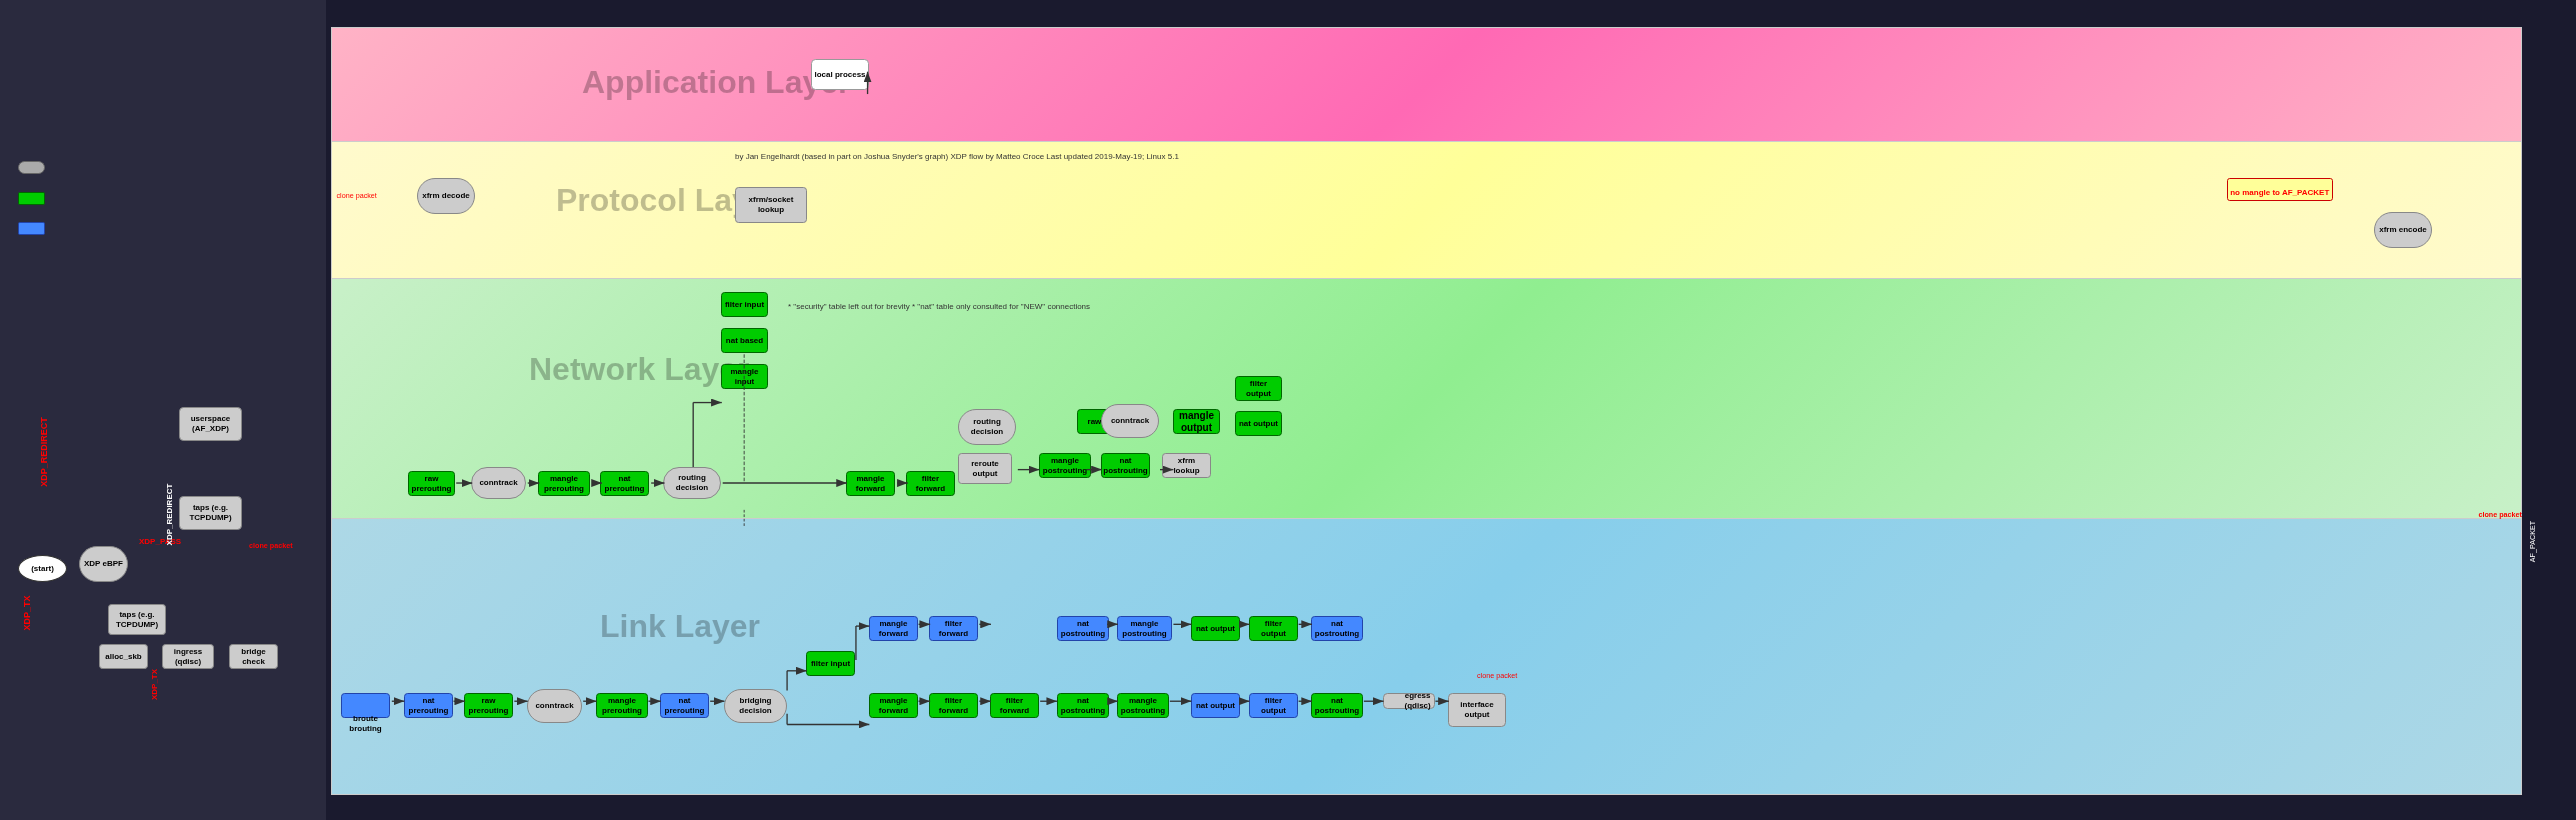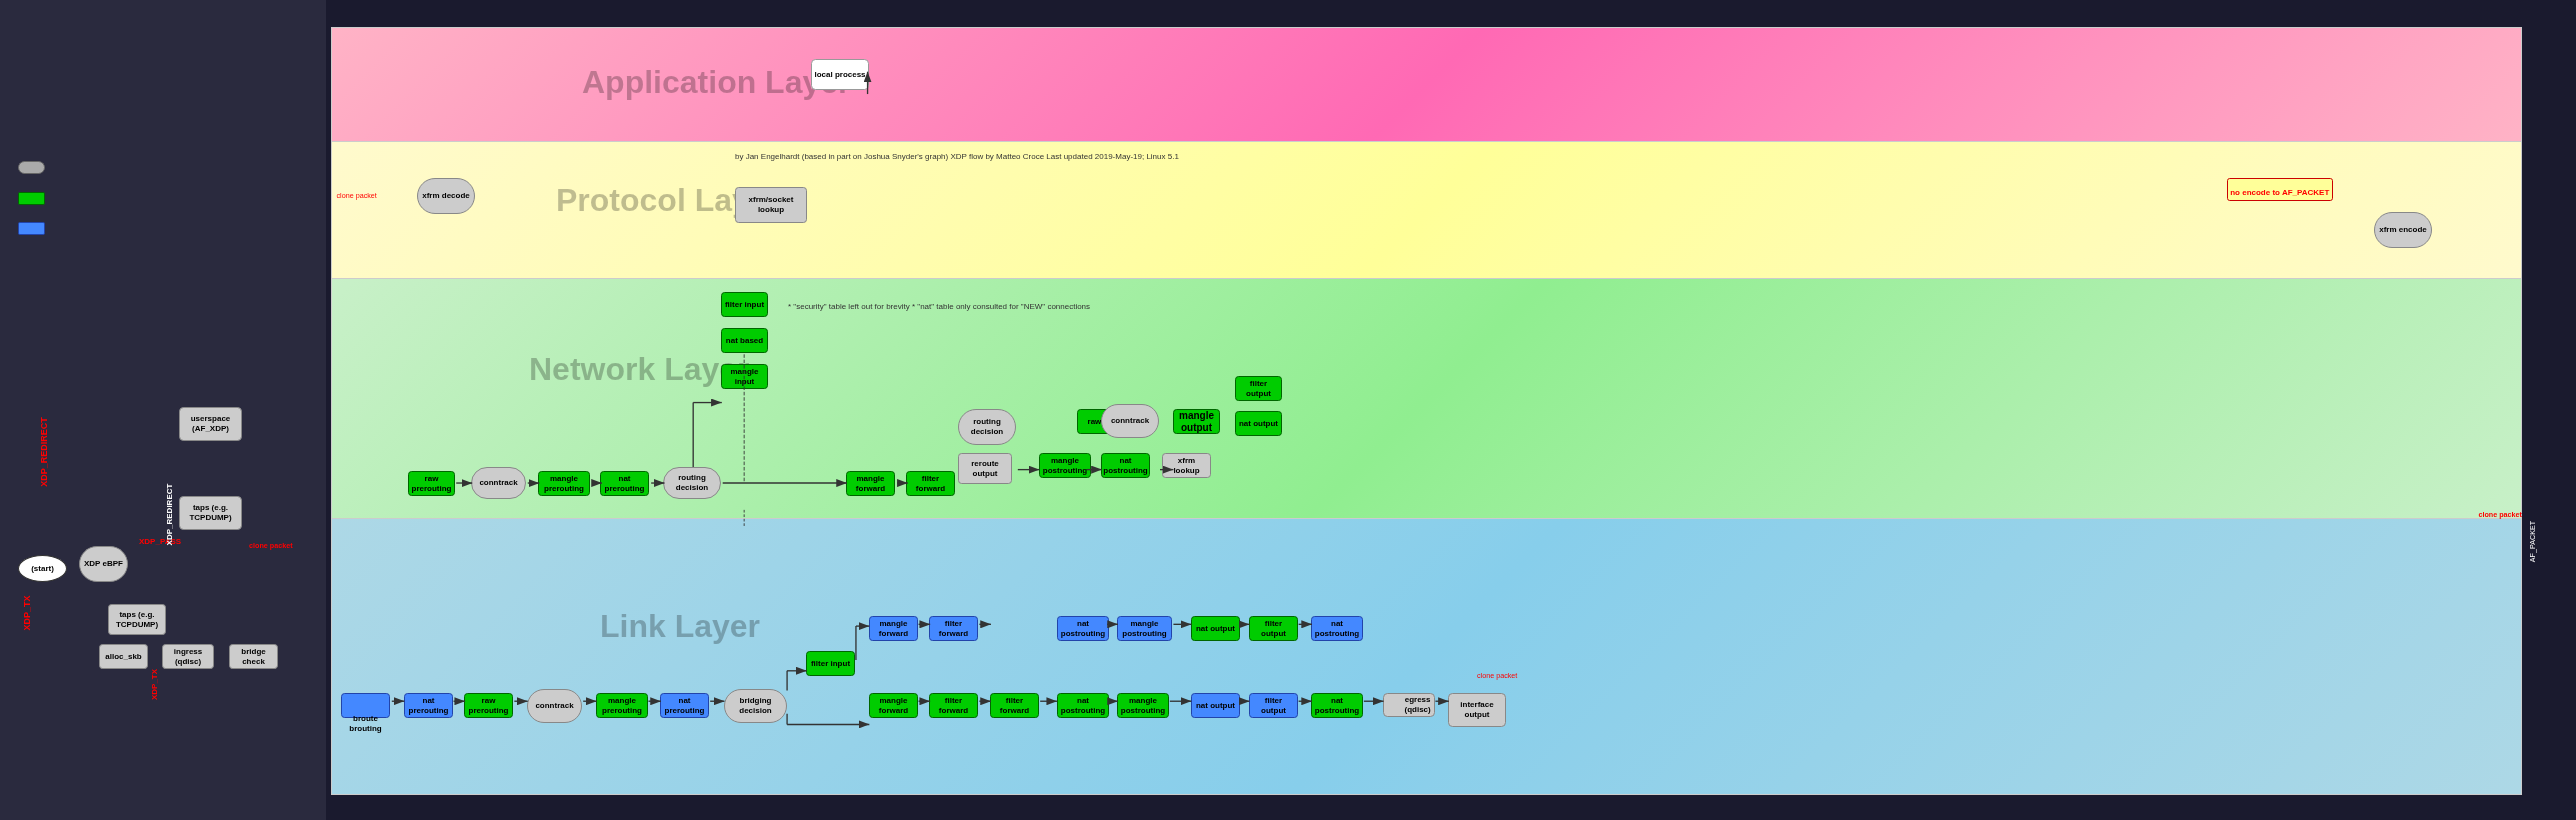--- a/index.html
+++ b/index.html
@@ -250,21 +250,21 @@
       <span style="font-size:8px;">xfrm/socket
 lookup</span>
     </div>
 
     <div class="annotation-text" style="left: 403px; top: 9px;">by Jan Engelhardt
 (based in part on Joshua Snyder's graph)
 XDP flow by Matteo Croce
 Last updated 2019-May-19; Linux 5.1</div>
 
     <div style="position:absolute; top:36px; right:188px; background:#ffff99; border:0.9px solid #cc0000; padding:2.7px; border-radius:2.7px;">
-      <span style="font-size:8px; color:red; font-weight:bold;">no encode to
+      <span style="font-size:8px; color:red; font-weight:bold;">no mangle to
 AF_PACKET</span>
     </div>
 
     <div class="box box-oval" style="position:absolute; top:36px; right:89px; width:58px; height:36px;margin-top:34px;">
       <span style="font-size:8px;">xfrm
 encode</span>
     </div>
   </div>
 
   <div class="network-layer">
@@ -503,21 +503,21 @@
     <div class="box box-blue" style="position:absolute; top:97px; left:979px; width:52px; height:25px;">
       <span style="font-size:8px;">nat
 postrouting</span>
     </div>
 
     <div class="box box-green" style="position:absolute; top:174px; left:979px; width:52px; height:25px;">
       <span style="font-size:8px;">nat
 postrouting</span>
     </div>
 
-    <div class="box box-gray-rect" style="position:absolute; top:174px; left:1051px; width:52px; height:24px; border-radius:4.5px;padding-left:19px;">
+    <div class="box box-gray-rect" style="position:absolute; top:174px; left:1051px; width:52px; height:16px; border-radius:4.5px;padding-left:19px;">
       <span style="font-size:8px;">egress
 (qdisc)</span>
     </div>
 
     <div class="box box-gray-rect" style="position:absolute; top:174px; left:1116px; width:58px; height:34px; border-radius:4.5px;">
       <span style="font-size:8px;">interface
 output</span>
     </div>
 
     <div class="clone-text" style="position:absolute; top:152px; left:1145px; color:red;">clone packet</div>

